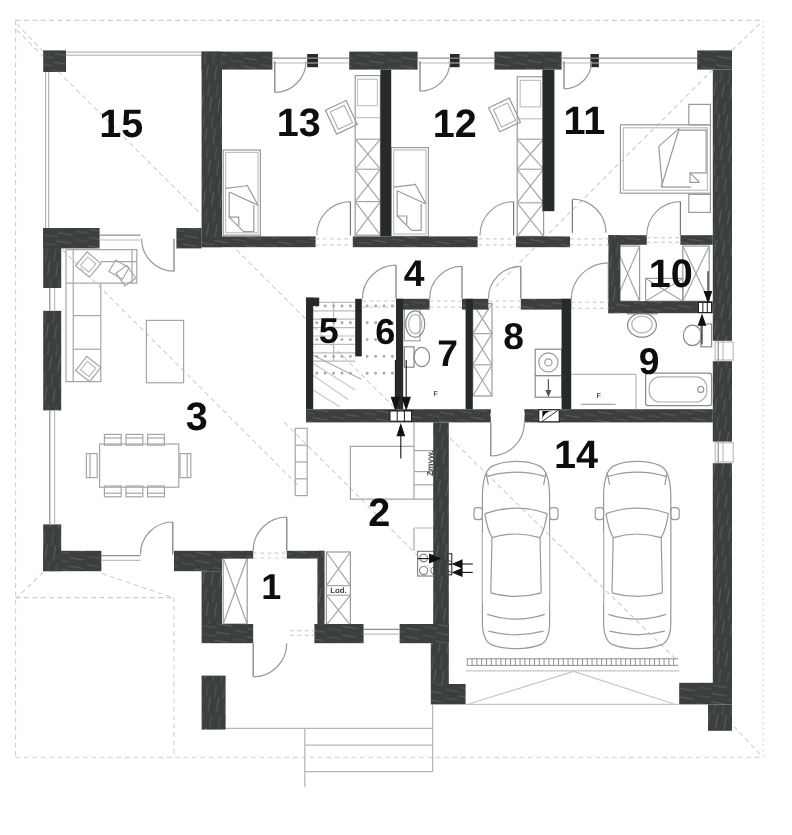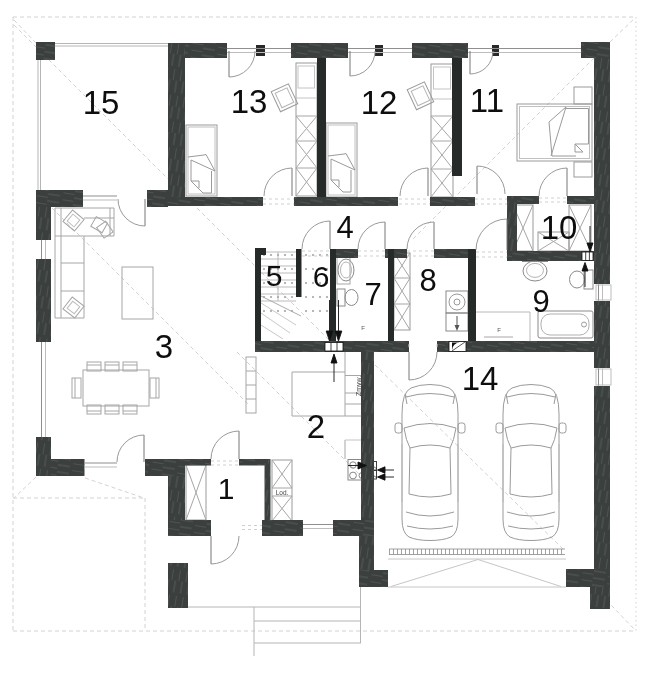--- a/index.html
+++ b/index.html
@@ -1,16 +1,16 @@
 <!DOCTYPE html>
 <html><head>
 <meta charset="utf-8">
 <style>
 html,body{margin:0;padding:0;background:#ffffff;}
-#plan{width:660px;height:696px;position:relative;font-family:"Liberation Sans", sans-serif;}
+#plan{width:660px;height:696px;position:relative;font-family:"Liberation Sans", sans-serif;font-weight:bold;}
 svg{display:block;}
 </style>
 </head>
 <body>
 
 <div id="plan">
 <svg width="660" height="696" viewBox="0 0 660 696">
 <defs>
 <pattern id="hatch" width="26" height="7" patternTransform="rotate(9)" patternUnits="userSpaceOnUse">
 <rect width="26" height="7" fill="#3b403e"></rect>

